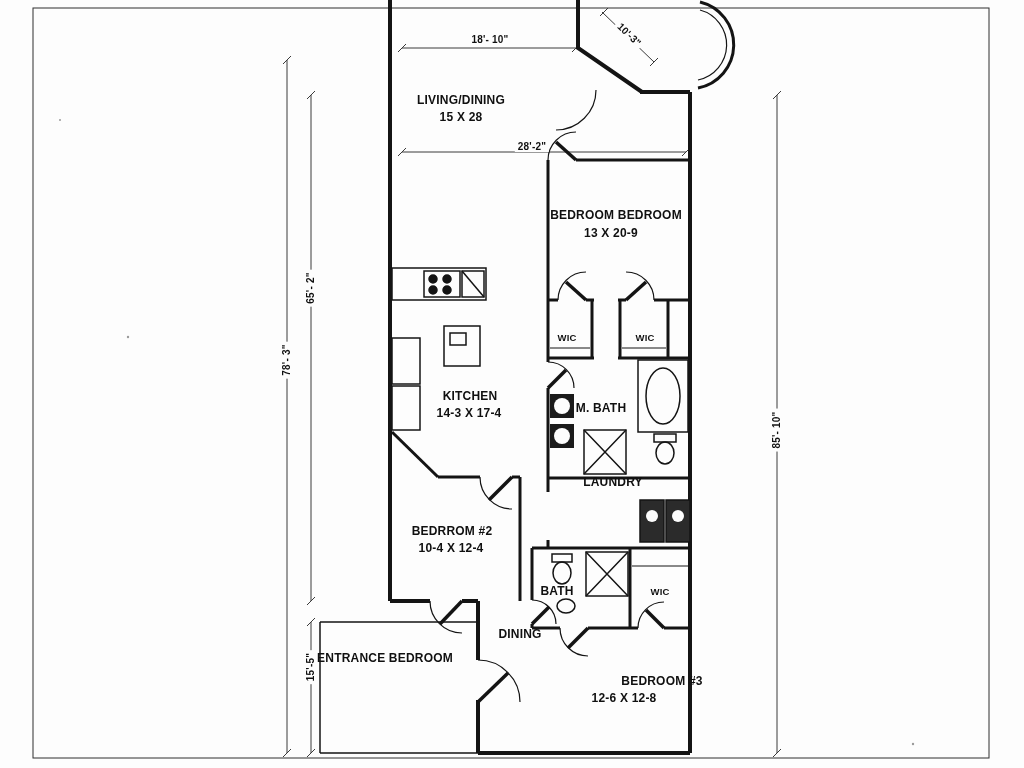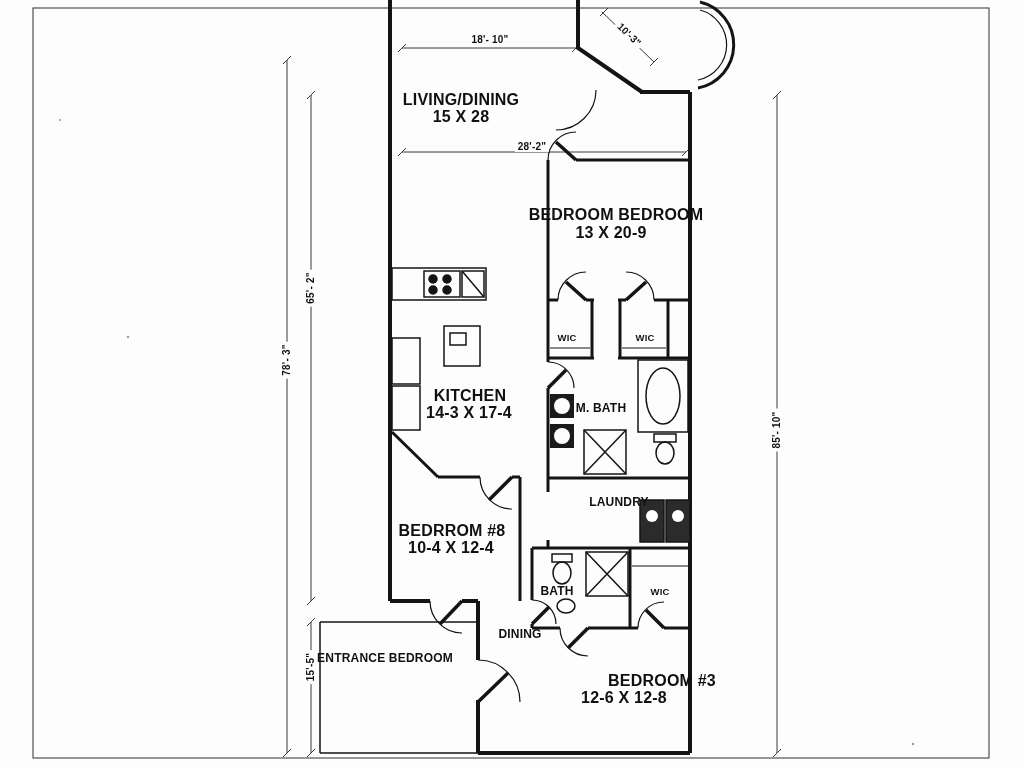--- a/index.html
+++ b/index.html
@@ -6,21 +6,21 @@
   .stage{
     position:relative;width:1024px;height:768px;overflow:hidden;
     background:#fdfdfd;font-family:"Liberation Sans",sans-serif;
   }
   .stage svg{position:absolute;left:0;top:0;}
   .lbl{
     position:absolute;transform:translate(-50%,-50%);
     font-weight:700;color:#101010;white-space:nowrap;line-height:1;
     letter-spacing:.2px;
   }
-  .room{font-size:16px;}
+  .room{font-size:12px;}
   .room-sm{font-size:12px;}
   .room-xs{font-size:9.5px;}
   .dim{font-size:10px;background:#fdfdfd;padding:0 3px;}
   .rot{transform:translate(-50%,-50%) rotate(-90deg);}
   .diag{transform:translate(-50%,-50%) rotate(44deg);}
 </style>
 </head>
 <body>
 
 <div class="stage">
@@ -186,23 +186,23 @@
   <div class="lbl room" style="left:611px;top:233px;">13 X 20-9</div>
 
   <div class="lbl room-xs" style="left:567px;top:338px;">WIC</div>
   <div class="lbl room-xs" style="left:645px;top:338px;">WIC</div>
 
   <div class="lbl room" style="left:470px;top:396px;">KITCHEN</div>
   <div class="lbl room" style="left:469px;top:413px;">14-3 X 17-4</div>
 
   <div class="lbl room-sm" style="left:601px;top:408px;">M. BATH</div>
 
-  <div class="lbl room-sm" style="left:613px;top:502px;margin-left:6px;">LAUNDRY</div>
-
-  <div class="lbl room" style="left:452px;top:531px;">BEDRROM #8</div>
+  <div class="lbl room-sm" style="left:613px;top:482px;">LAUNDRY</div>
+
+  <div class="lbl room" style="left:452px;top:531px;">BEDRROM #2</div>
   <div class="lbl room" style="left:451px;top:548px;text-align:right;">10-4 X 12-4</div>
 
   <div class="lbl room-sm" style="left:557px;top:591px;">BATH</div>
   <div class="lbl room-xs" style="left:660px;top:592px;">WIC</div>
 
   <div class="lbl room-sm" style="left:520px;top:634px;">DINING</div>
 
   <div class="lbl room-sm" style="left:385px;top:658px;">ENTRANCE BEDROOM</div>
 
   <div class="lbl room" style="left:625px;top:681px;margin-left:37px;">BEDROOM #3</div>

